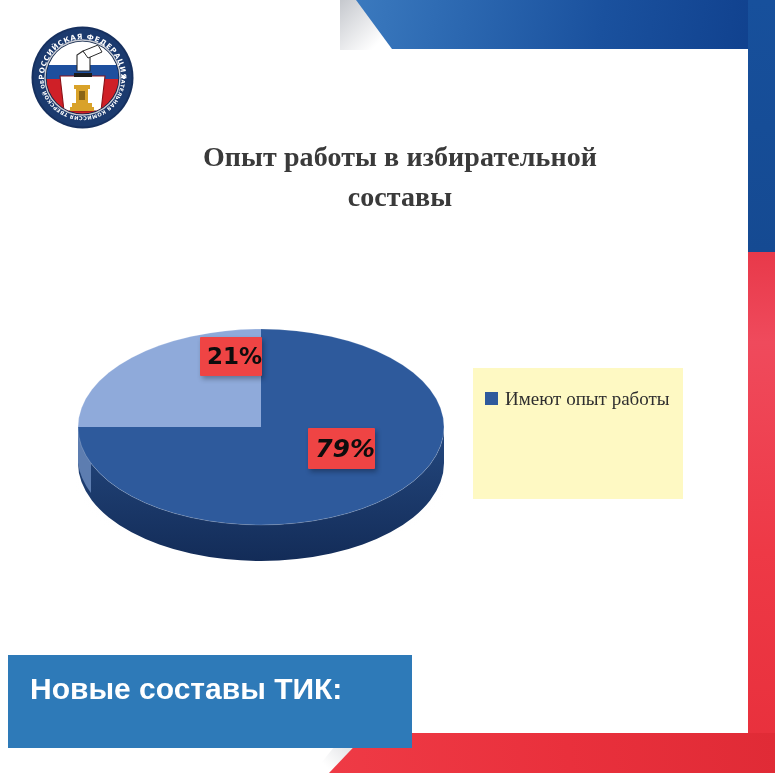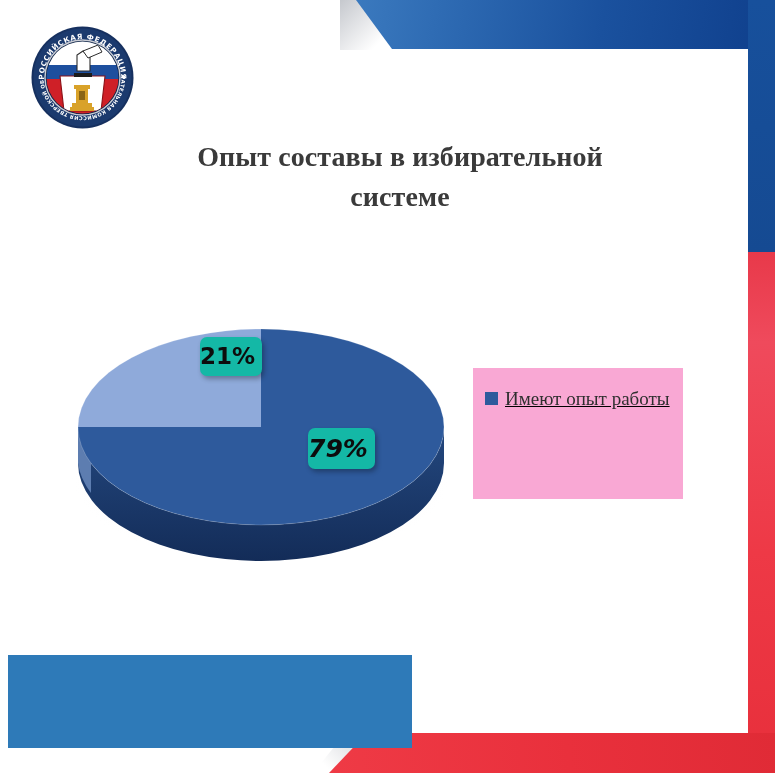--- a/index.html
+++ b/index.html
@@ -124,27 +124,27 @@
     top: 0;
     left: 25px;
     width: 400px;
     height: 300px;
   }
   .pie-wrap svg { display: block; }
 
   
   .data-label {
     position: absolute;
-    background: #14b8a6;
-    border-radius: 7px;
+    background: #ef4444;
+    border-radius: 1px;
     box-shadow: 2px 3px 5px rgba(0,0,0,0.30);
     font-family: "DejaVu Sans", sans-serif;
     font-weight: bold;
     color: #0d0d0d;
-    text-align: left;
+    text-align: right;
   }
   .label-21 {
     top: 72px;
     left: 135px;
     width: 62px;
     height: 39px;
     line-height: 39px;
     font-size: 23px;
   }
   .label-79 {
@@ -157,24 +157,23 @@
     font-style: italic;
   }
 
   
   .legend {
     position: absolute;
     top: 103px;
     left: 433px;
     width: 210px;
     height: 131px;
-    background: #f9a8d4;
+    background: #fef9c3;
     box-sizing: border-box;
     padding: 18px 10px 0 12px;
-    text-decoration: underline;
   }
   .legend-item {
     display: flex;
     align-items: flex-start;
     margin-bottom: 9px;
   }
   .legend-swatch {
     flex: 0 0 auto;
     width: 13px;
     height: 13px;
@@ -256,21 +255,21 @@
 
       <text font-family="DejaVu Sans, sans-serif" font-size="7.2" font-weight="bold" fill="#ffffff" letter-spacing="0.7">
         <textPath href="#arcTop" startOffset="50%" text-anchor="middle">РОССИЙСКАЯ ФЕДЕРАЦИЯ</textPath>
       </text>
       <text font-family="DejaVu Sans, sans-serif" font-size="5.1" font-weight="bold" fill="#ffffff" letter-spacing="0.3">
         <textPath href="#arcBot" startOffset="50%" text-anchor="middle">ИЗБИРАТЕЛЬНАЯ КОМИССИЯ ТВЕРСКОЙ ОБЛАСТИ</textPath>
       </text>
     </svg>
   </div>
 
-  <div class="chart-title">Опыт составы в избирательной системе</div>
+  <div class="chart-title">Опыт работы в избирательной составы</div>
 
   <div class="chart-area">
 
     <div class="pie-wrap">
       <svg viewBox="0 0 400 300" xmlns="http://www.w3.org/2000/svg">
         <defs>
           <radialGradient id="shadowGrad" cx="50%" cy="50%" r="50%">
             <stop offset="55%" stop-color="#b9bcc2" stop-opacity="0.55"></stop>
             <stop offset="100%" stop-color="#ffffff" stop-opacity="0"></stop>
           </radialGradient>
@@ -302,15 +301,16 @@
 
     <div class="legend">
       <div class="legend-item">
         <span class="legend-swatch" style="background:#2e5a9c"></span>
         <span class="legend-text">Имеют опыт работы</span>
       </div>
     </div>
   </div>
 
   <div class="banner">
+    <div class="banner-text">Новые составы ТИК:</div>
   </div>
 
 </div>
 
 </body></html>

